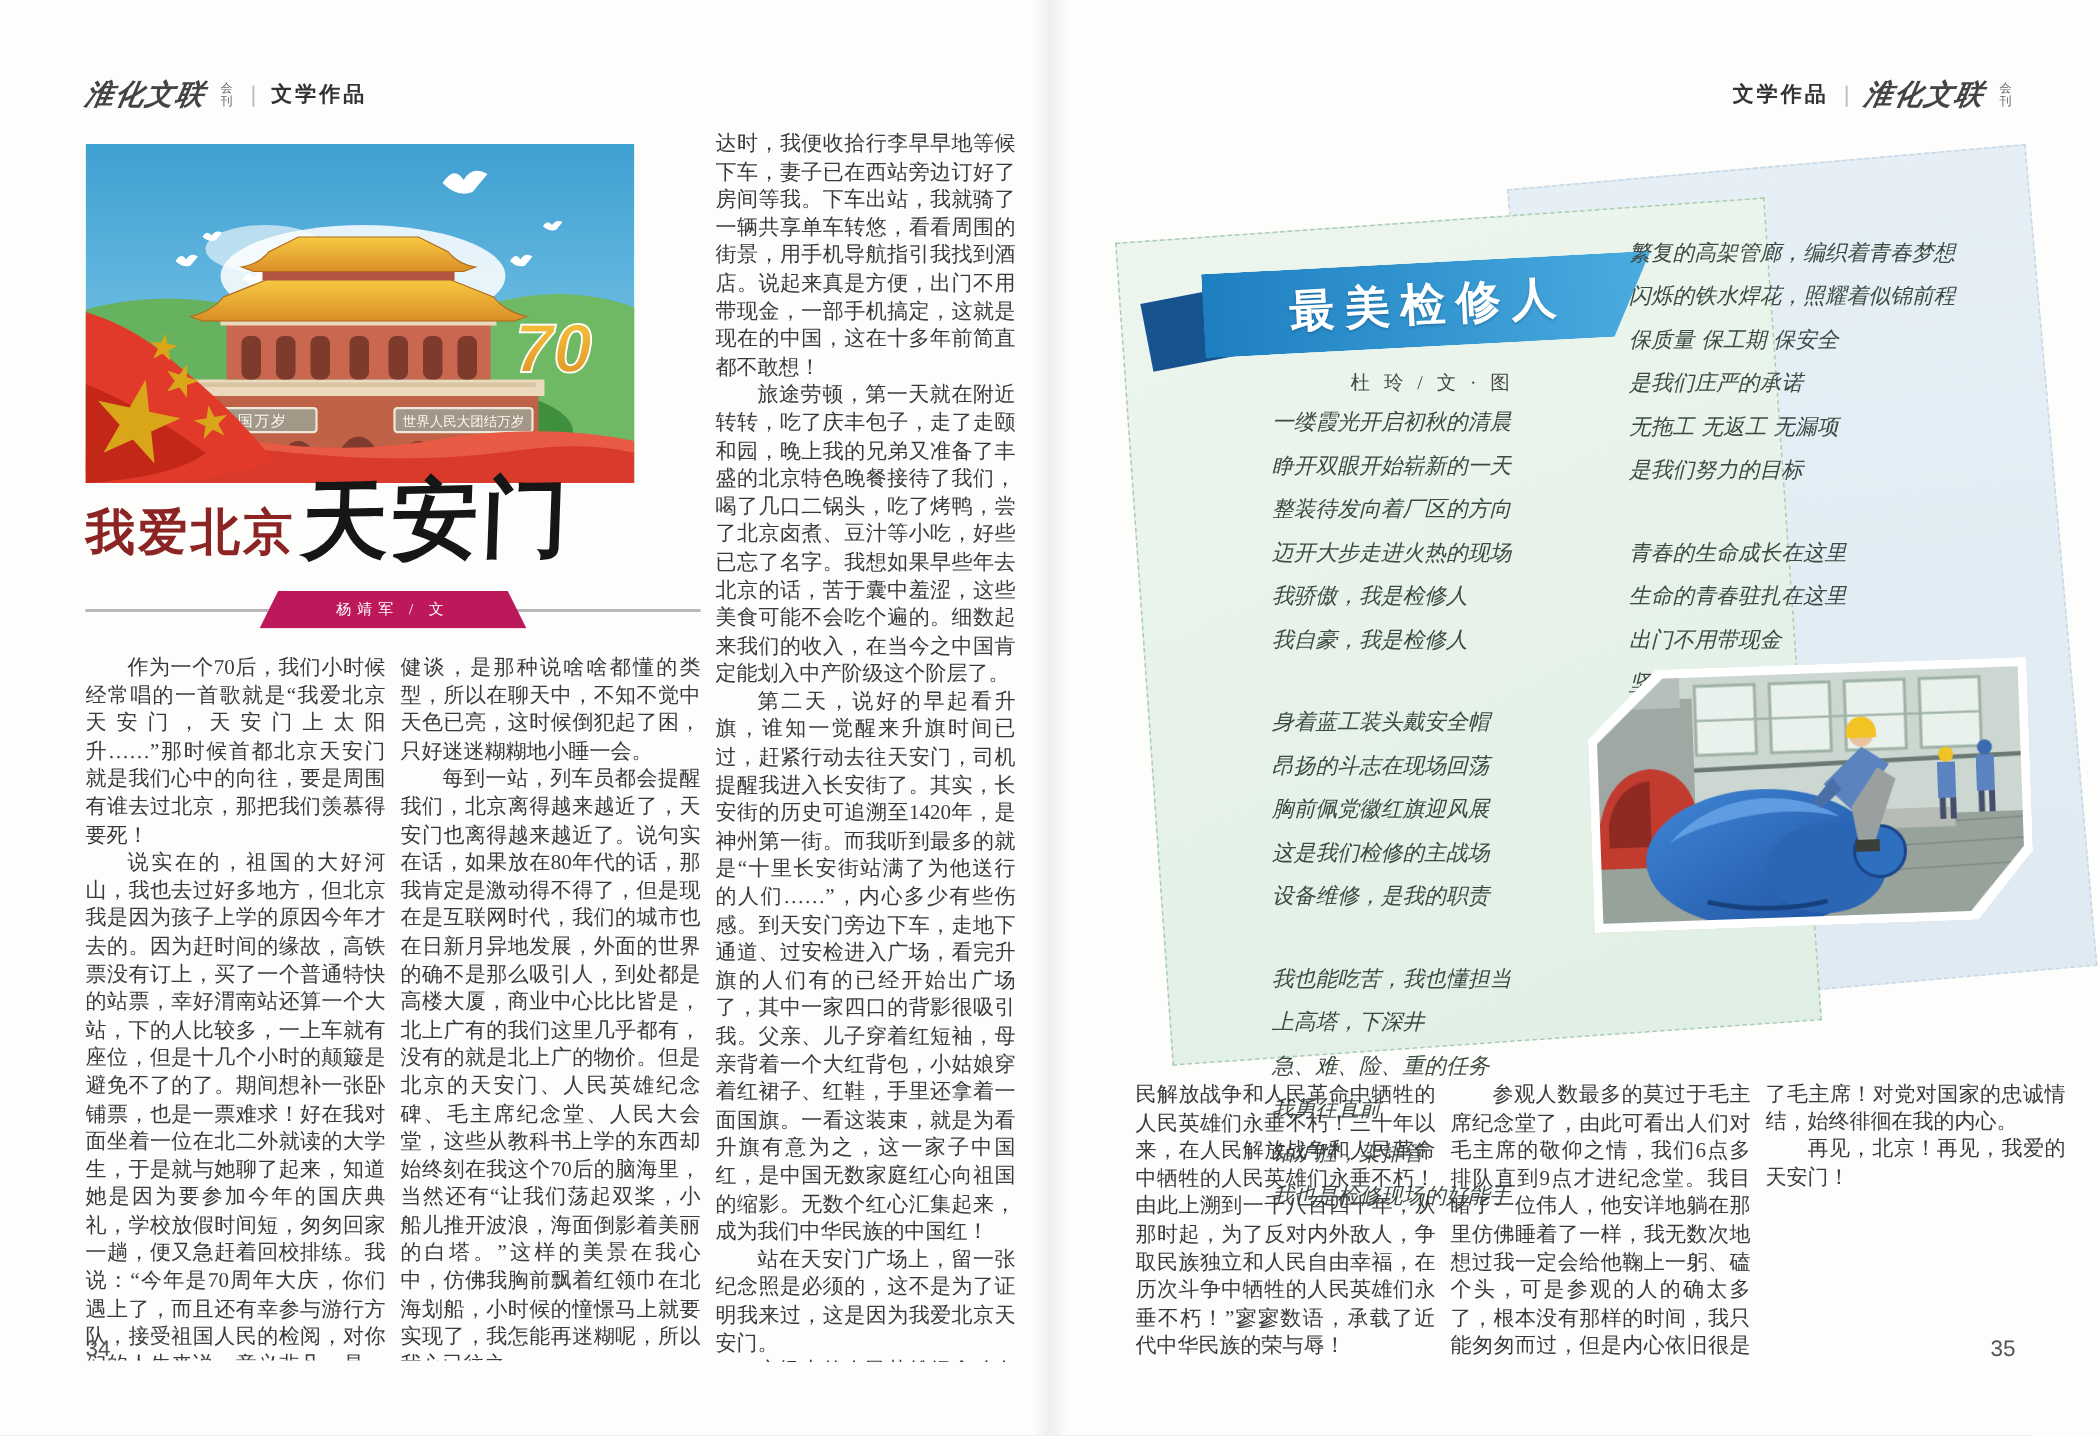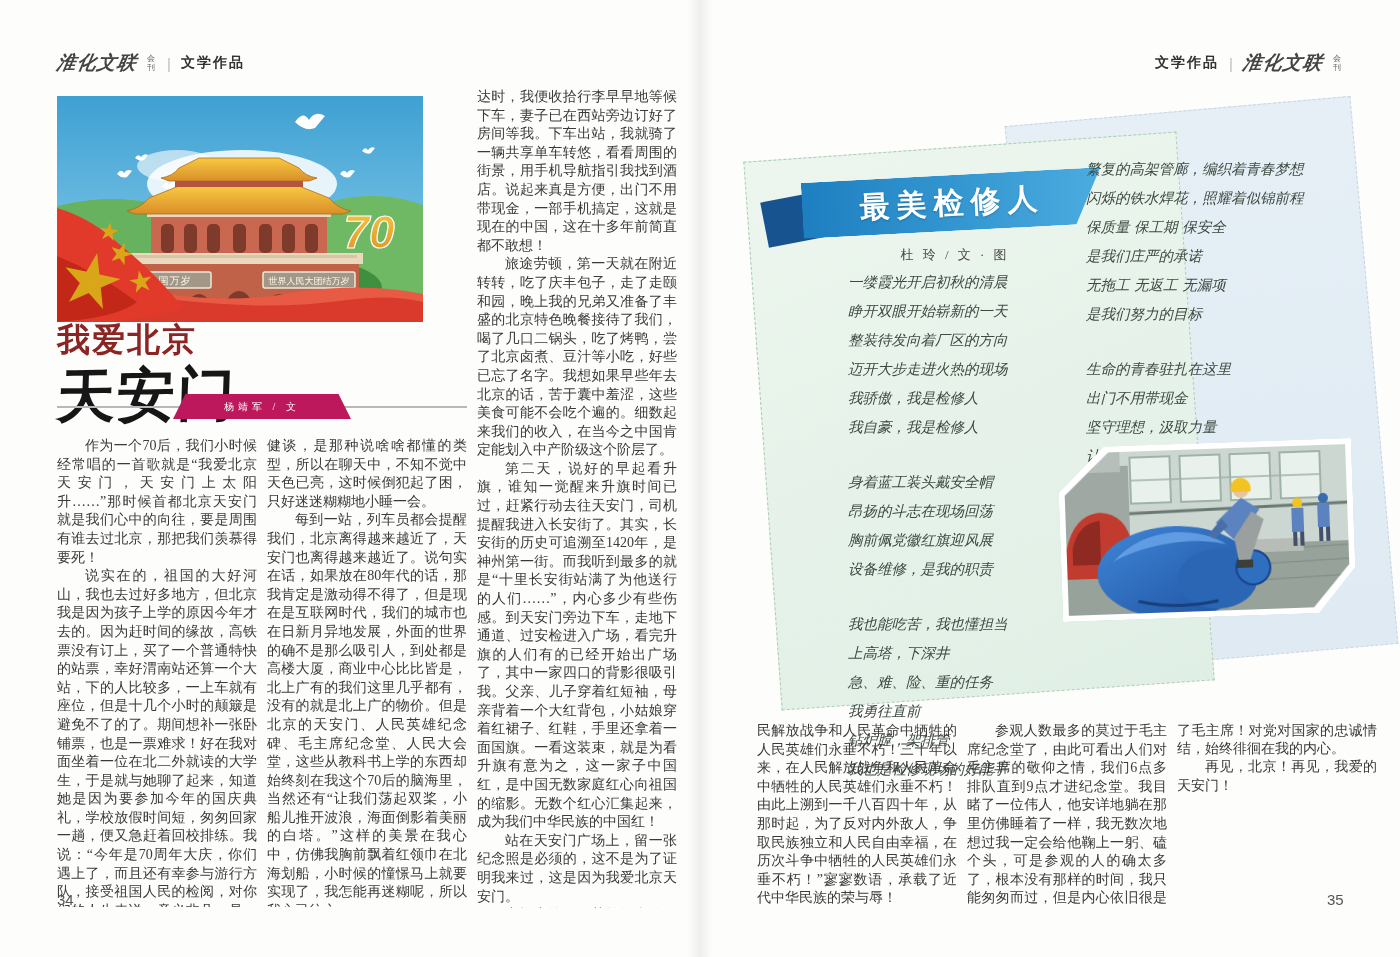--- a/index.html
+++ b/index.html
@@ -14,21 +14,21 @@
   .logo-sub{font-size:8px;color:#666;width:10px;line-height:9px;display:inline-block;}
   .hdr-divider{color:#bbb;font-weight:300;font-size:15px;}
   .hdr-section{font-size:14px;font-weight:bold;letter-spacing:2px;color:#333;}
 
   
   .gutter{position:absolute;left:688px;top:0;width:24px;height:957px;
           background:linear-gradient(90deg,rgba(0,0,0,0) 0%,rgba(0,0,0,.06) 50%,rgba(0,0,0,0) 100%);}
 
   
   .title-block{position:absolute;left:57px;top:318px;width:410px;height:112px;text-align:center;}
-  .title-line{display:flex;justify-content:flex-start;align-items:baseline;gap:4px;flex-direction:column;}
+  .title-line{display:flex;justify-content:flex-start;align-items:baseline;gap:4px;}
   .title-prefix{font-size:33px;color:#8b2423;font-weight:bold;letter-spacing:2px;}
   .title-brush{font-size:58px;color:#161616;font-weight:900;letter-spacing:2px;
                transform:skewX(-3deg) rotate(-1deg);display:inline-block;line-height:1;}
   .title-rule{position:absolute;left:0;right:0;top:88px;height:2px;background:#b8b8b8;}
   .author-ribbon{position:absolute;left:50%;transform:translateX(-50%);top:76px;width:178px;height:25px;
                  background:#be185d;color:#fff;font-size:10px;letter-spacing:4px;line-height:25px;
                  clip-path:polygon(7% 0,93% 0,100% 100%,0 100%);font-family:"Liberation Serif",serif;}
 
   
   .art-col{position:absolute;width:200px;font-size:14px;line-height:18.6px;text-align:justify;
@@ -215,20 +215,21 @@
         <div class="poem-line">睁开双眼开始崭新的一天</div>
         <div class="poem-line">整装待发向着厂区的方向</div>
         <div class="poem-line">迈开大步走进火热的现场</div>
         <div class="poem-line">我骄傲，我是检修人</div>
         <div class="poem-line">我自豪，我是检修人</div>
       </div>
       <div class="stanza">
         <div class="poem-line">身着蓝工装头戴安全帽</div>
         <div class="poem-line">昂扬的斗志在现场回荡</div>
         <div class="poem-line">胸前佩党徽红旗迎风展</div>
+        <div class="poem-line">这是我们检修的主战场</div>
         <div class="poem-line">设备维修，是我的职责</div>
       </div>
       <div class="stanza">
         <div class="poem-line">我也能吃苦，我也懂担当</div>
         <div class="poem-line">上高塔，下深井</div>
         <div class="poem-line">急、难、险、重的任务</div>
         <div class="poem-line">我勇往直前</div>
         <div class="poem-line">钻炉膛，架排管</div>
         <div class="poem-line">我也是检修现场的好能手</div>
       </div>
@@ -236,20 +237,21 @@
   <div class="poem-col" style="left:1086px;top:155px;width:270px;">
       <div class="stanza">
         <div class="poem-line">繁复的高架管廊，编织着青春梦想</div>
         <div class="poem-line">闪烁的铁水焊花，照耀着似锦前程</div>
         <div class="poem-line">保质量 保工期 保安全</div>
         <div class="poem-line">是我们庄严的承诺</div>
         <div class="poem-line">无拖工 无返工 无漏项</div>
         <div class="poem-line">是我们努力的目标</div>
       </div>
       <div class="stanza">
+        <div class="poem-line">青春的生命成长在这里</div>
         <div class="poem-line">生命的青春驻扎在这里</div>
         <div class="poem-line">出门不用带现金</div>
         <div class="poem-line">坚守理想，汲取力量</div>
         <div class="poem-line">让年轻的生命在大修一线璀璨怒放</div>
       </div>
     </div>
 
   <div class="photo">
     <svg width="282" height="162" viewBox="0 0 282 162">
       <defs>

